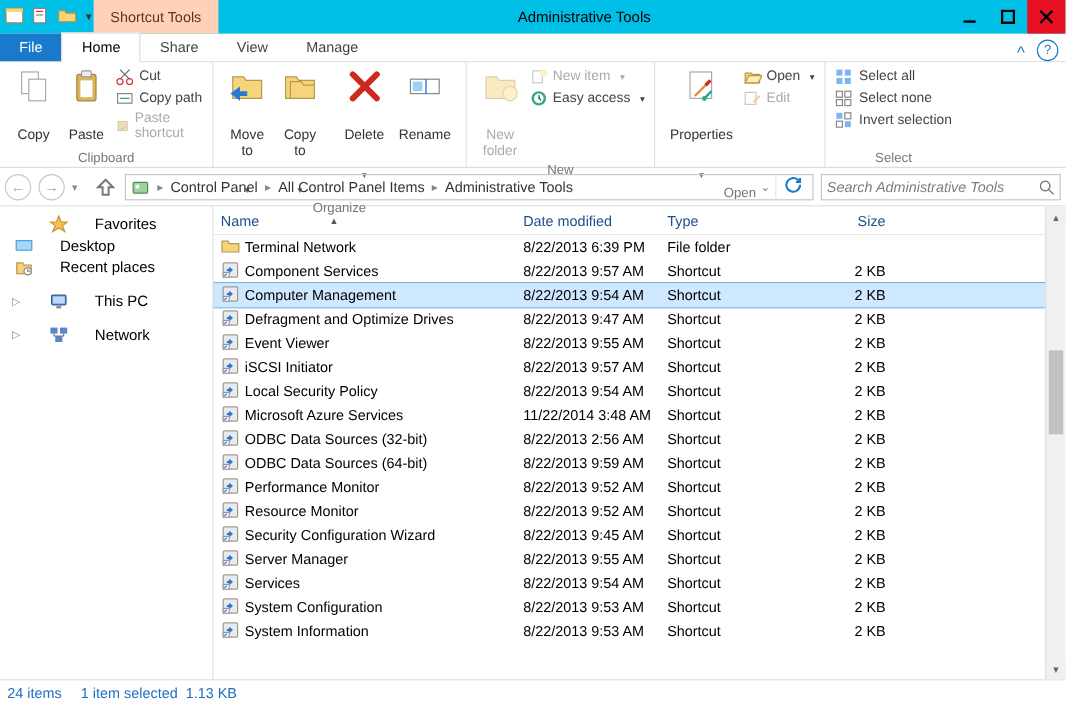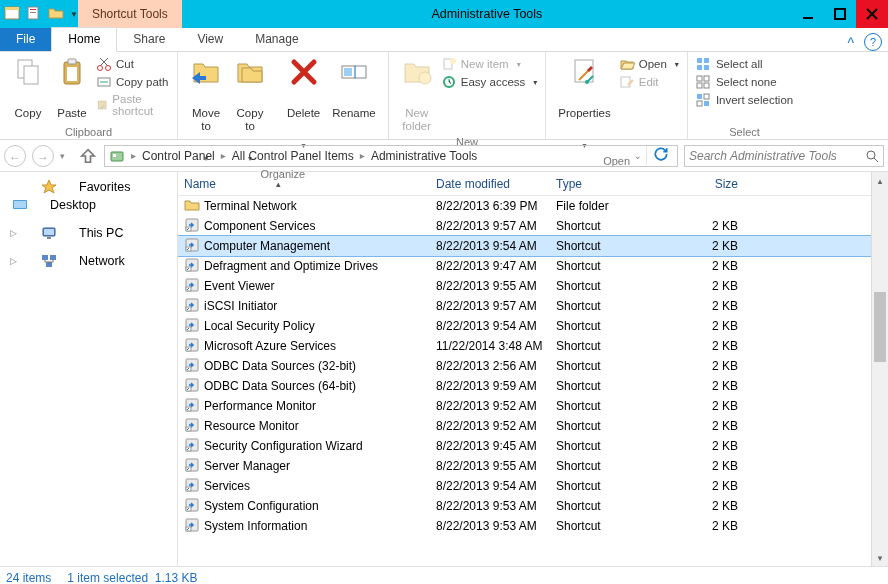--- a/index.html
+++ b/index.html
@@ -385,20 +385,28 @@
           </svg>
         <span>Favorites</span>
       </div>
       <div class="np-item np-sub">
           <svg viewBox="0 0 16 16">
             <rect x="1" y="3" width="14" height="9" rx="1" fill="#4aa0df"></rect>
             <rect x="2" y="4" width="12" height="7" fill="#a9d6f5"></rect>
           </svg>
           <span>Desktop</span>
         </div>
+      <div class="np-item np-sub">
+          <svg viewBox="0 0 16 16">
+            <path d="M2 4h5l1 2h6v7H2z" fill="#f6d57a" stroke="#b7974e"></path>
+            <circle cx="11" cy="11" r="3" fill="#fff" stroke="#888"></circle>
+            <path d="M11 9v2h2" stroke="#888" fill="none"></path>
+          </svg>
+          <span>Recent places</span>
+        </div>
     </div>
     <div class="np-group">
       <div class="np-item head">
         <span class="tri">▷</span>
         <svg viewBox="0 0 16 16">
             <rect x="2" y="3" width="12" height="8" rx="1" fill="#5a88c8" stroke="#2c5a9a"></rect>
             <rect x="3" y="4" width="10" height="6" fill="#bcd8fb"></rect>
             <rect x="6" y="12" width="4" height="2" fill="#888"></rect>
           </svg>
         <span>This PC</span>

